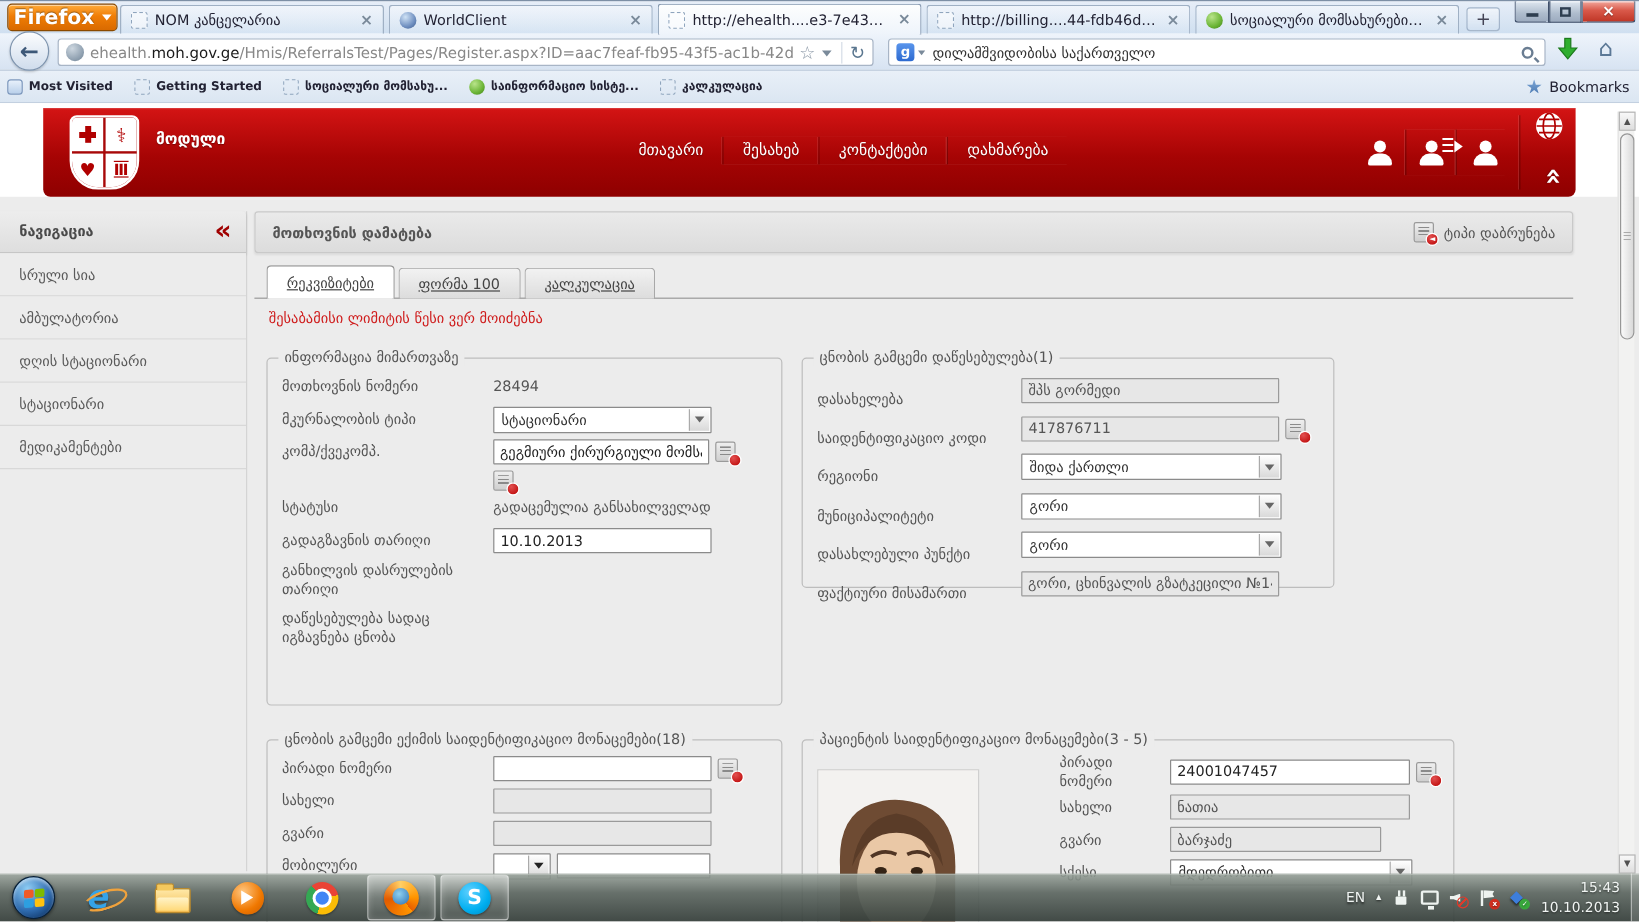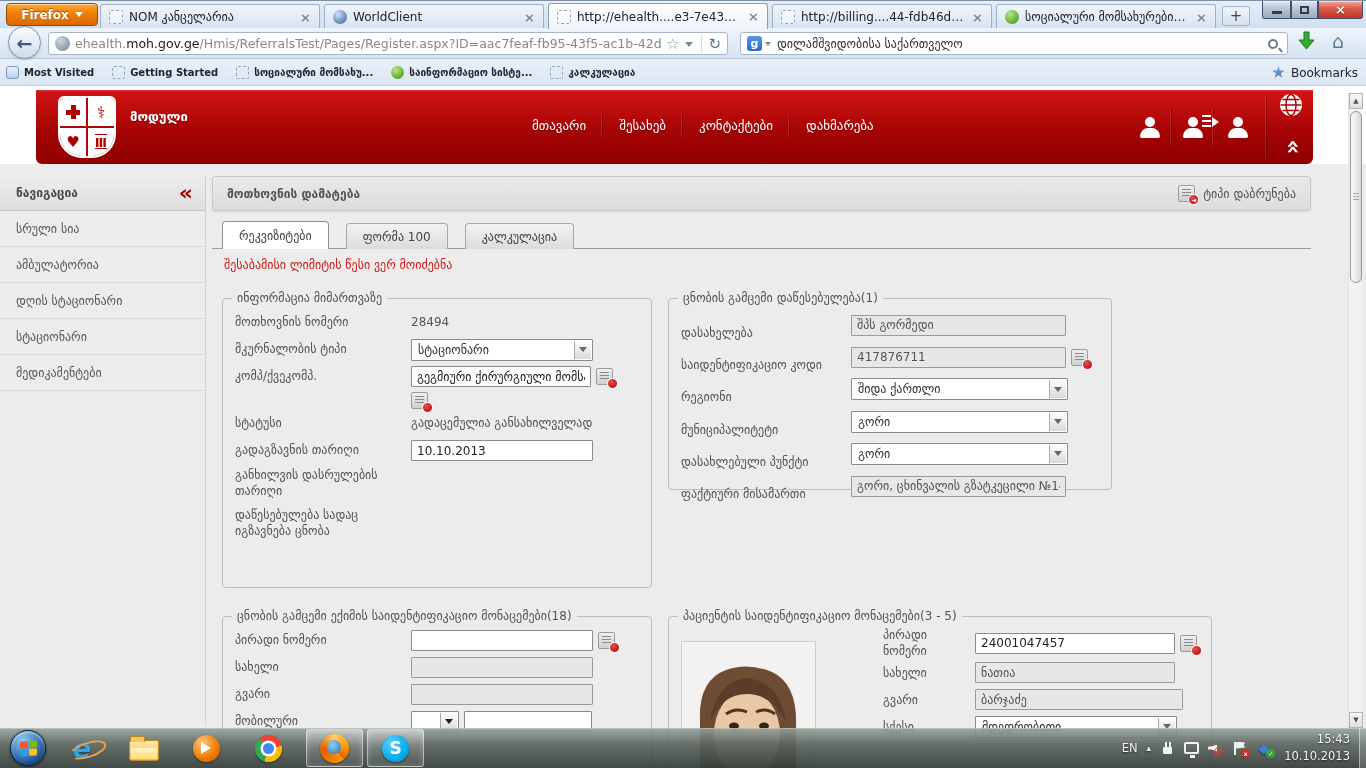--- a/index.html
+++ b/index.html
@@ -5,21 +5,21 @@
   * { margin:0; padding:0; box-sizing:border-box; }
   html,body { width:1366px; height:768px; overflow:hidden; }
   body { font-family:"DejaVu Sans", sans-serif; font-size:12px; position:relative; background:#fff; }
   #screen { position:absolute; inset:0; width:1366px; height:768px; }
 
   
   .tabstrip { position:absolute; left:0; top:0; width:1366px; height:28px;
     background:linear-gradient(#e7eef8,#cfdff0); border-top:1px solid #7d8fa5; }
   .ff-btn { position:absolute; left:6px; top:2px; width:92px; height:23px; border-radius:4px;
     background:linear-gradient(#ffab3a,#f07d05 45%,#d96a00); border:1px solid #8a4a00;
-    color:#fff; font-weight:bold; font-size:12px; display:flex; align-items:center; justify-content:center; gap:6px;
+    color:#fff; font-weight:bold; font-size:17px; display:flex; align-items:center; justify-content:center; gap:6px;
     text-shadow:0 -1px 1px rgba(0,0,0,.4); box-shadow:inset 0 1px 0 rgba(255,255,255,.5); cursor:default; }
   .ff-caret { width:0; height:0; border:4px solid transparent; border-top:5px solid #fff; margin-top:4px; }
   .tab { position:absolute; top:3px; width:220px; height:25px; display:flex; align-items:center; gap:6px;
     padding:0 8px; color:#223; background:linear-gradient(rgba(255,255,255,.45),rgba(230,240,250,.25));
     border:1px solid #9fb0c4; border-bottom:none; border-radius:3px 3px 0 0; overflow:hidden; }
   .tab.active { top:2px; height:26px; background:linear-gradient(#fdfefe,#eef4fb); z-index:3;
     border-color:#8a9cb2; }
   .tab-title { flex:1; white-space:nowrap; overflow:hidden; text-overflow:ellipsis; font-size:12px; }
   .tab-close { color:#7a8a9a; font-size:13px; font-weight:bold; cursor:default; }
   .fav { width:14px; height:14px; flex:0 0 14px; display:inline-block; }
@@ -137,23 +137,23 @@
   .title-bar .pg-title { flex:1; font-weight:bold; color:#555; }
   .back-link { display:flex; align-items:center; gap:8px; color:#555; }
   .doc-badge { position:relative; width:17px; height:17px; background:linear-gradient(#efefef,#cfcfcf);
     border:1px solid #9a9a9a; border-radius:2px; display:inline-block; }
   .doc-badge::before { content:""; position:absolute; left:3px; top:3px; width:9px; height:8px;
     background:repeating-linear-gradient(#8a8a8a 0 1px, transparent 1px 3px); }
   .badge { position:absolute; right:-5px; bottom:-4px; width:11px; height:11px; border-radius:50%;
     background:radial-gradient(circle at 35% 30%, #e35050, #b80000); border:1px solid #fff;
     color:#fff; font-size:6px; line-height:10px; text-align:center; }
   .tabs-row { position:absolute; left:10px; top:57px; display:flex; align-items:flex-end; height:28px; z-index:1; }
-  .ptab { height:26px; padding:0 16px; display:flex; align-items:center; margin-right:17px;
+  .ptab { height:26px; padding:0 16px; display:flex; align-items:center; margin-right:3px;
     background:linear-gradient(#f2f2f2,#dcdcdc); border:1px solid #a8a8a8; border-bottom:none;
-    border-radius:4px 4px 0 0; color:#444; }
+    border-radius:4px 4px 0 0; color:#444;text-decoration:underline; }
   .ptab.active { height:28px; background:#fff; border-color:#8f8f8f; position:relative; z-index:2; }
   .tab-rule { position:absolute; left:0; top:84px; width:1099px; border-bottom:1px solid #9a9a9a; }
   .err-msg { position:absolute; left:12px; top:94px; color:#cf1d1d; }
 
   
   .fset { position:absolute; border:1px solid #bdbdbd; border-radius:4px; padding:10px 12px 8px 12px; }
   .fset .legend { position:absolute; top:-8px; left:9px; background:#ececec; padding:0 5px; color:#555; }
   .frow { display:flex; align-items:center; min-height:27px; }
   .frow.top { align-items:flex-start; padding-top:3px; }
   .flabel { flex:0 0 176px; color:#555; line-height:1.35; padding-right:6px; }
@@ -610,21 +610,21 @@
         </div>
         <div class="frow">
           <span class="flabel w92">სახელი</span>
           <span class="fval">
               <input class="inp dis" style="width: 200px;" readonly="" value="ნათია">
             </span>
         </div>
         <div class="frow">
           <span class="flabel w92">გვარი</span>
           <span class="fval">
-              <input class="inp dis" style="width: 208px;" readonly="" value="ბარჯაძე">
+              <input class="inp dis" style="width: 176px;" readonly="" value="ბარჯაძე">
             </span>
         </div>
         <div class="frow">
           <span class="flabel w92">სქესი</span>
           <span class="fval">
               <span class="sel" style="width:202px">
                 <span>მდედრობითი</span>
                 <span class="arr"></span>
               </span>
             </span>

